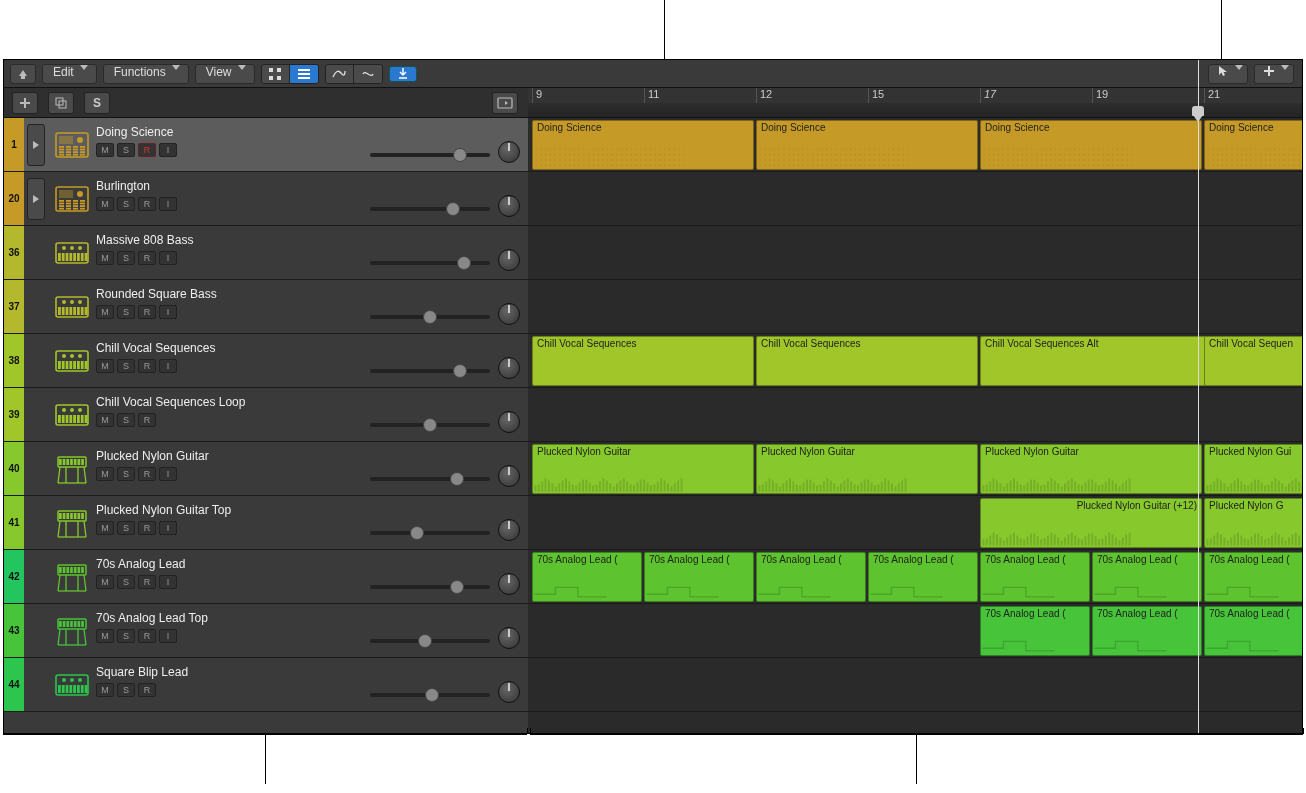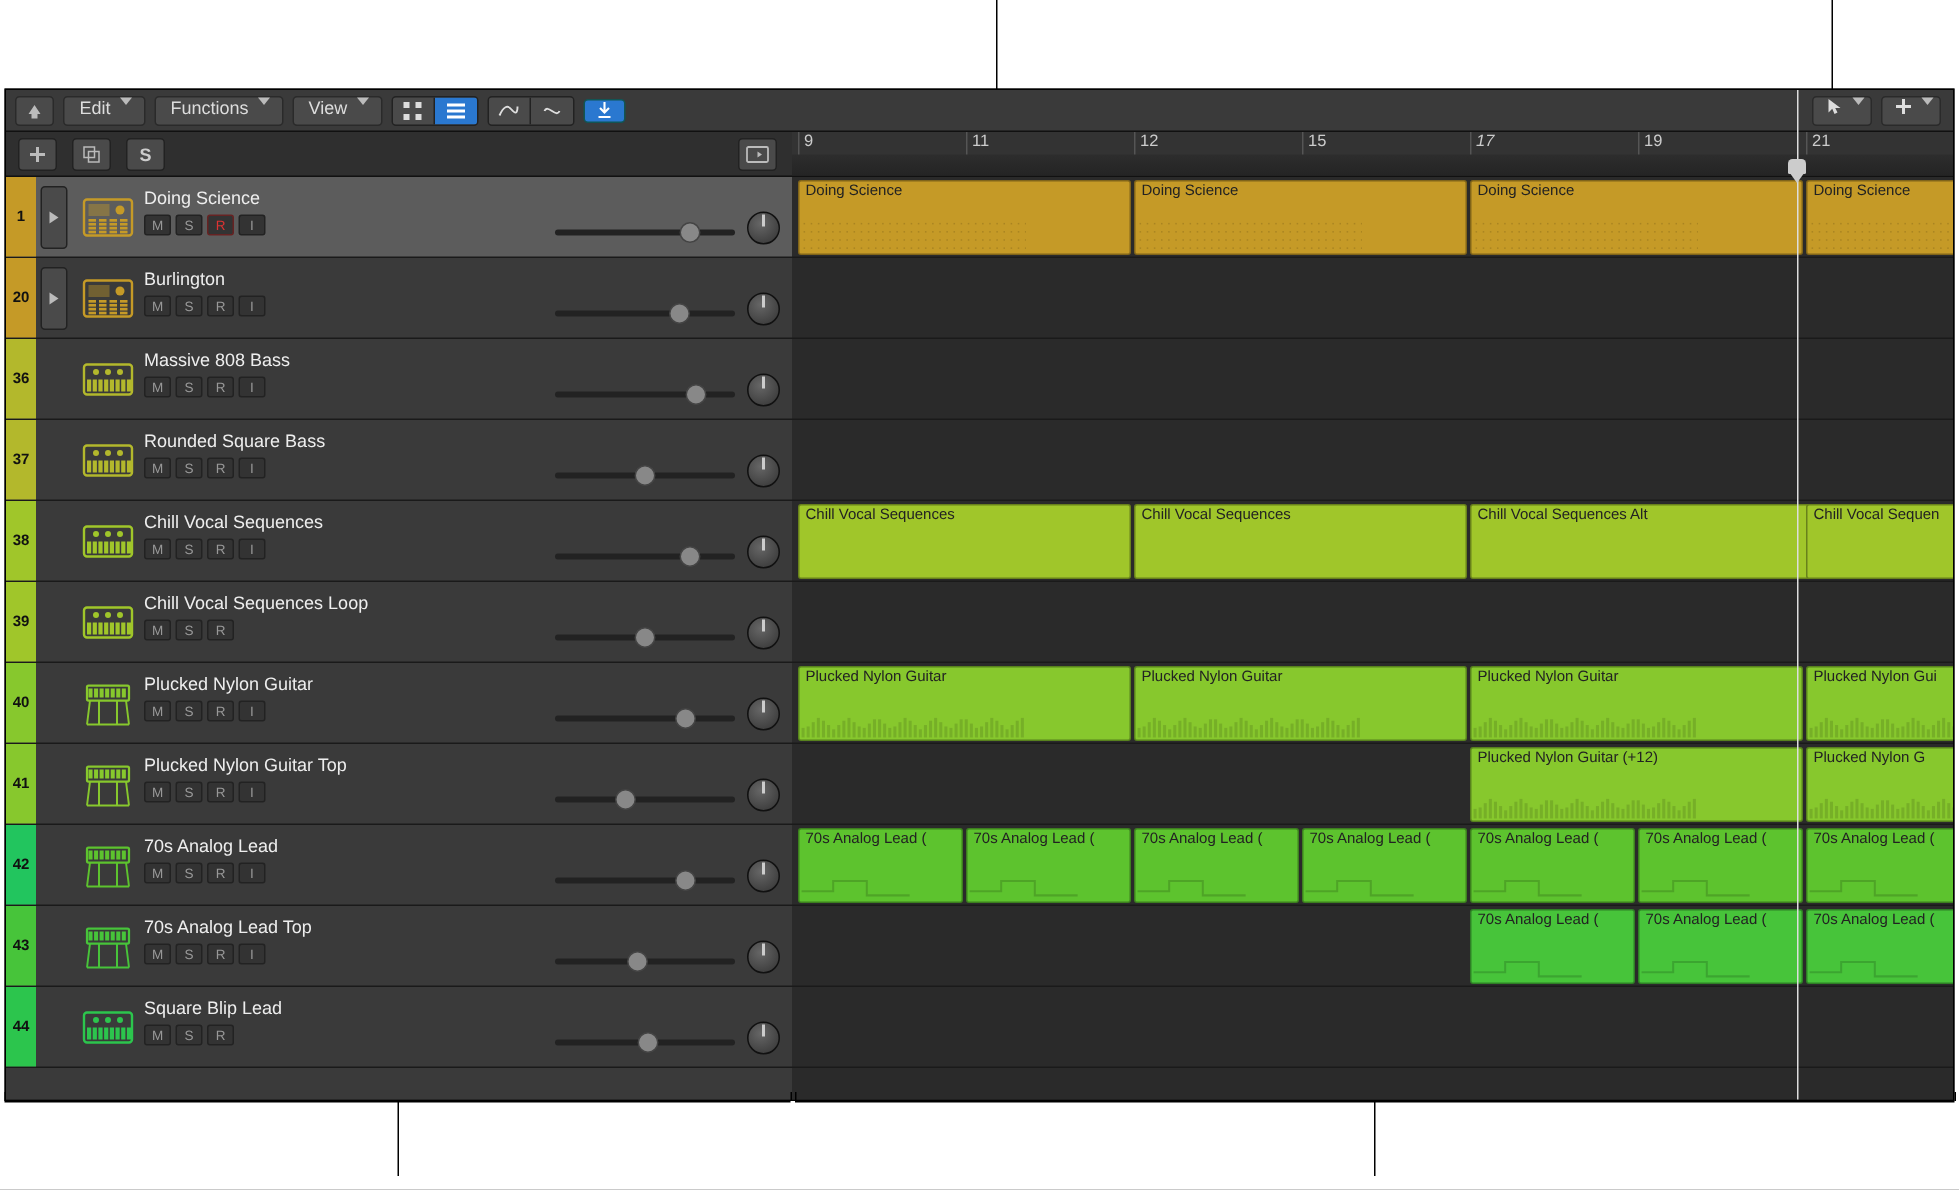--- a/index.html
+++ b/index.html
@@ -1341,21 +1341,21 @@
             <rect x="192" y="31.6" width="3" height="16.4" fill="rgba(0,0,0,0.35)"></rect>
             <rect x="197" y="35.8" width="3" height="12.2" fill="rgba(0,0,0,0.35)"></rect>
             <rect x="202" y="40" width="3" height="8" fill="rgba(0,0,0,0.35)"></rect>
             <rect x="207" y="35.8" width="3" height="12.2" fill="rgba(0,0,0,0.35)"></rect>
             <rect x="212" y="31.6" width="3" height="16.4" fill="rgba(0,0,0,0.35)"></rect>
             <rect x="217" y="28.8" width="3" height="19.2" fill="rgba(0,0,0,0.35)"></rect>
           </svg>
         </div>
       </div>
       <div class="lane" style="top: 378px;">
-        <div class="region" style="left: 452px; width: 222px; background: rgb(135, 200, 45);">
+        <div class="region" style="left: 452px; width: 222px; background: rgb(135, 200, 45); text-align: right;">
           <span class="rname">Plucked Nylon Guitar (+12)</span>
           <svg class="wave" viewBox="0 0 222 50">
             <rect x="2" y="38.6" width="3" height="9.4" fill="rgba(0,0,0,0.35)"></rect>
             <rect x="7" y="37.2" width="3" height="10.8" fill="rgba(0,0,0,0.35)"></rect>
             <rect x="12" y="33" width="3" height="15" fill="rgba(0,0,0,0.35)"></rect>
             <rect x="17" y="28.8" width="3" height="19.2" fill="rgba(0,0,0,0.35)"></rect>
             <rect x="22" y="31.6" width="3" height="16.4" fill="rgba(0,0,0,0.35)"></rect>
             <rect x="27" y="35.8" width="3" height="12.2" fill="rgba(0,0,0,0.35)"></rect>
             <rect x="32" y="40" width="3" height="8" fill="rgba(0,0,0,0.35)"></rect>
             <rect x="37" y="35.8" width="3" height="12.2" fill="rgba(0,0,0,0.35)"></rect>

